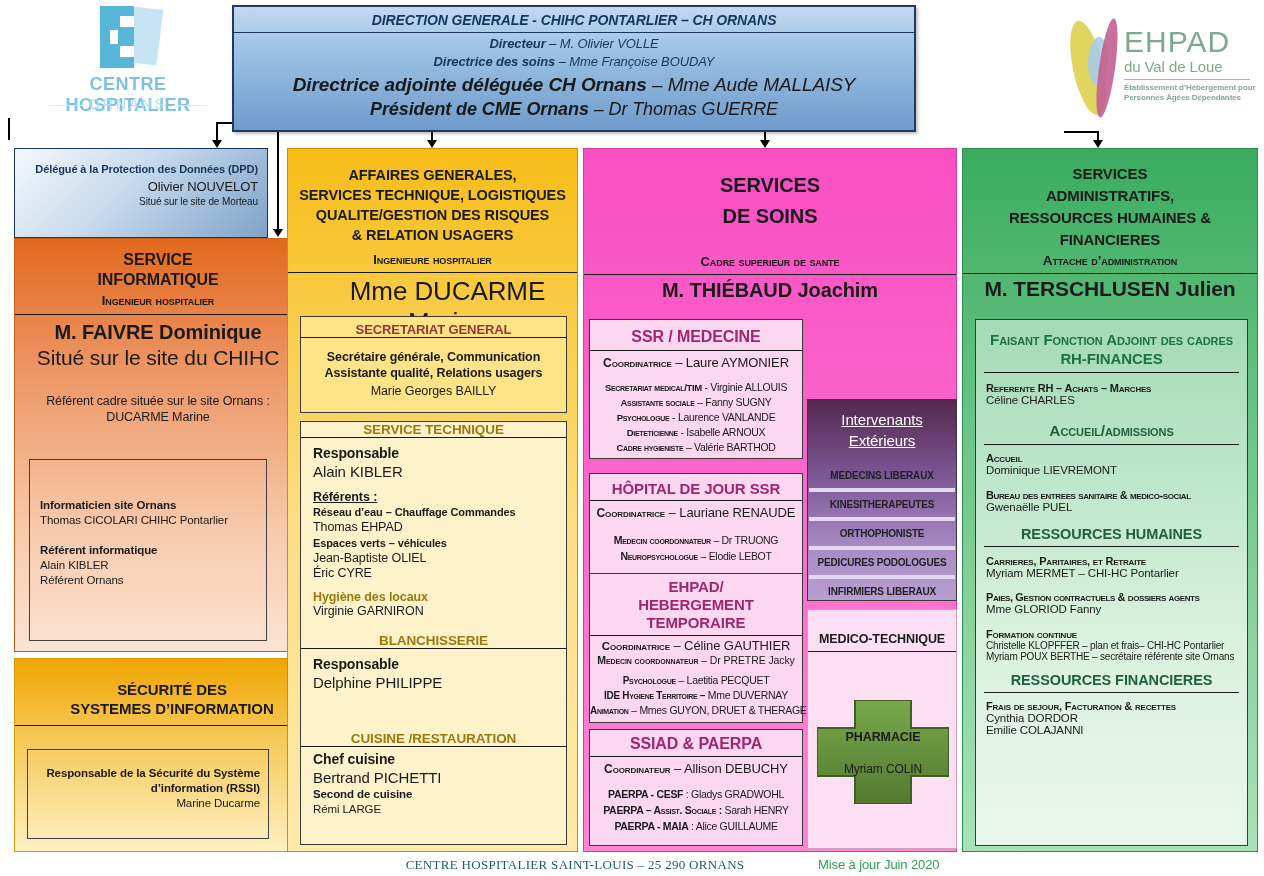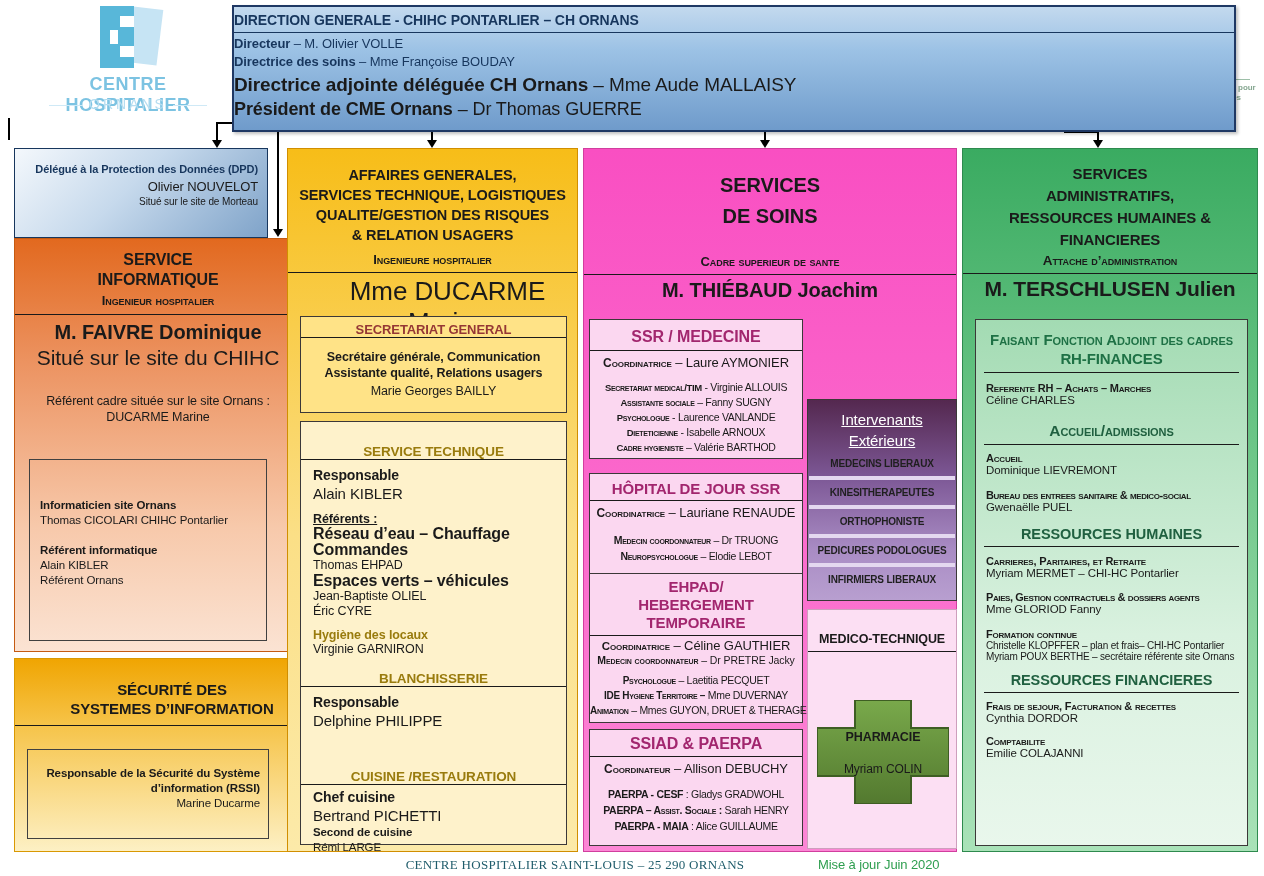--- a/index.html
+++ b/index.html
@@ -15,24 +15,24 @@
   .nw { white-space:nowrap; }
   .rule { height:0; border-top:1.2px solid #1a1a1a; width:100%; }
 
   
   .line { position:absolute; background:#000; }
   .arrow { position:absolute; width:0; height:0;
     border-left:5px solid transparent; border-right:5px solid transparent;
     border-top:8px solid #000; }
 
   
-  .hdr { left:232px; top:5px; width:1004px; height:127px;
+  .hdr { left:232px; top:5px; width:684px; height:127px;
     background:linear-gradient(180deg,#c3d9ee 0%,#9cc2e5 35%,#6f9bcb 100%);
     border:2px solid #1f3864; box-shadow:2px 2px 3px rgba(0,0,0,.25);
-    text-align:left; color:#17365d; }
+    text-align:center; color:#17365d;font-style:italic; }
   .hdr-title { font-size:14px; font-weight:bold; padding-top:5px; padding-bottom:4px; color:#17365d;}
   .hdr-rule { border-top:1.2px solid #17365d; }
   .hdr-l13 { font-size:13px; padding-top:3px; color:#17365d;}
   .hdr-l4 { font-size:19px; padding-top:5px; color:#1a1a1a;}
   .hdr-l5 { font-size:18px; padding-top:3px; color:#1a1a1a;}
 
   
   .logoL { left:28px; top:4px; width:200px; height:118px; }
   .chicon { position:absolute; left:62px; top:2px; width:76px; height:66px; }
   .chicon .r1 { position:absolute; left:40px; top:2px; width:30px; height:56px;
@@ -102,26 +102,26 @@
   .ycol-sub { font-size:13px; padding-top:7px; }
   .ycol-rule { margin-top:5px; }
   .ycol-head { font-size:26px; font-weight:normal; padding-top:3px;padding-left:30px; }
   .ybox1 { position:absolute; left:12px; top:167px; width:267px; height:97px;
     background:#ffe387; border:1.5px solid #3b3838; }
   .ytitle { font-size:13px; font-weight:bold; color:#953735; padding-top:5px; }
   .ybox1 .roles { font-size:12.5px; font-weight:bold; padding-top:11px; line-height:16px; }
   .ybox1 .nm { font-size:12.5px; padding-top:3px; }
   .ybox2 { position:absolute; left:12px; top:272px; width:267px; height:424px;
     background:#fef2cb; border:1.5px solid #3b3838; text-align:left; }
-  .otitle { font-size:13.5px; font-weight:bold; color:#997b0d; text-align:center; padding-top:22px; }
+  .otitle { font-size:13.5px; font-weight:bold; color:#997b0d; text-align:center; padding-top:0; }
   .ybox2 .pad { padding-left:12px; }
   .ybox2 .resp { font-size:14px; font-weight:bold; padding-top:7px; }
   .ybox2 .respn { font-size:15px; padding-top:2px; }
   .ybox2 .refl { font-size:12.5px; font-weight:bold; text-decoration:underline; padding-top:10px; }
-  .ybox2 .rb { font-size:16px; font-weight:bold; line-height:16px; }
+  .ybox2 .rb { font-size:11px; font-weight:bold; line-height:16px; }
   .ybox2 .rn { font-size:12.5px; line-height:15px; }
   .ybox2 .hyg { font-size:12.5px; font-weight:bold; color:#997b0d; padding-top:9px; }
   .ybox2 .t2 { padding-top:14px; }
   .ybox2 .sm { font-size:11.5px; }
 
   
   .pcol { left:583px; width:374px;
     background:linear-gradient(180deg,#f94fc2 0%,#fb6bcd 55%,#fc86d5 100%);
     border:1px solid #d13e9e; text-align:center; }
   .pcol-t { font-size:20px; font-weight:bold; padding-top:25px; }
@@ -152,21 +152,21 @@
   .p4 .pstaff { font-size:10.5px; line-height:16px;}
 
   .purple { position:absolute; left:223px; top:250px; width:150px; height:202px;
     background:linear-gradient(180deg,#54284f 0%,#7c5795 38%,#a98cc4 75%,#b89fd0 100%);
     border:1.5px solid #3b3838; }
   .purple-t { color:#fff; font-size:15px; text-decoration:underline; text-align:center;
     line-height:21px; padding-top:9px; }
   .prow { height:25px; margin-top:5px; font-size:10px; font-weight:bold; color:#1f1f1f;
     display:flex; align-items:center; justify-content:center; letter-spacing:-0.2px; }
   .prow-gap { height:4px; background:#e4d8f0; margin:0 1px; }
-  .prows { }
+  .prows { margin-top:12px; }
   .prows .prow { margin-top:0; }
 
   .medico { position:absolute; left:223px; top:460px; width:150px; height:240px;
     background:#fcdff3; border:1px solid rgba(120,40,90,.35); }
   .medico-t { font-size:12.5px; font-weight:bold; text-align:center; padding-top:22px; }
   .medico .rule { margin-top:5px; }
   .cross-wrap { position:absolute; left:9px; top:90px; width:132px; height:104px; }
   .cross-txt { position:absolute; left:0; width:132px; text-align:center; }
   .ph-t { top:30px; font-size:12.5px; font-weight:bold; }
   .ph-n { top:62px; font-size:12px; }
@@ -462,19 +462,18 @@
     <div class="glab" style="padding-top:12px;letter-spacing:-0.4px;">Paies, Gestion contractuels &amp; dossiers agents</div>
     <div class="gnm">Mme GLORIOD Fanny</div>
     <div class="glab" style="padding-top:13px;">Formation continue</div>
     <div class="gnm-sm">Christelle KLOPFFER – plan et frais– CHI-HC Pontarlier</div>
     <div class="gnm-sm">Myriam POUX BERTHE – secrétaire référente site Ornans</div>
 
     <div class="gsect2" style="padding-top:10px;">RESSOURCES FINANCIERES</div>
     <div class="grule"></div>
     <div class="glab" style="padding-top:7px;">Frais de sejour, Facturation &amp; recettes</div>
     <div class="gnm">Cynthia DORDOR</div>
-    <div class="glab" style="padding-top:11px;">Comptabilite</div>
     <div class="gnm">Emilie COLAJANNI</div>
   </div>
 </div>
 
 <div class="abs foot-l">CENTRE HOSPITALIER SAINT-LOUIS – 25 290 ORNANS</div>
 <div class="abs foot-r">Mise à jour Juin 2020</div>
 
 </body></html>

